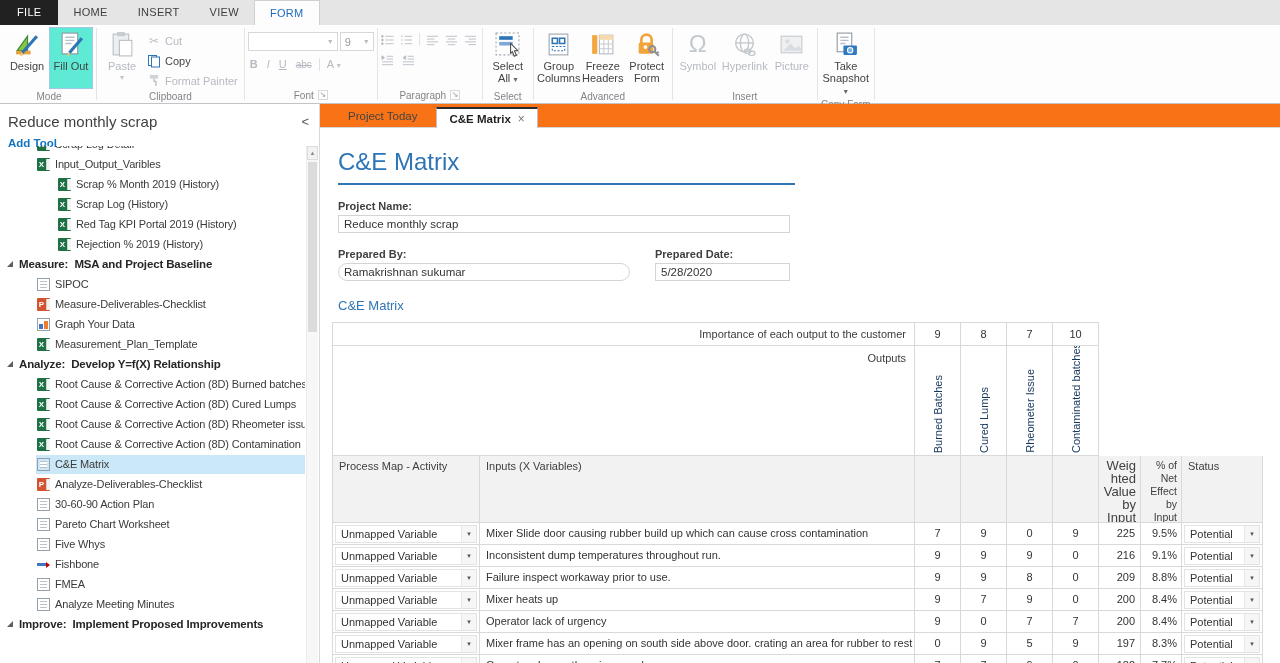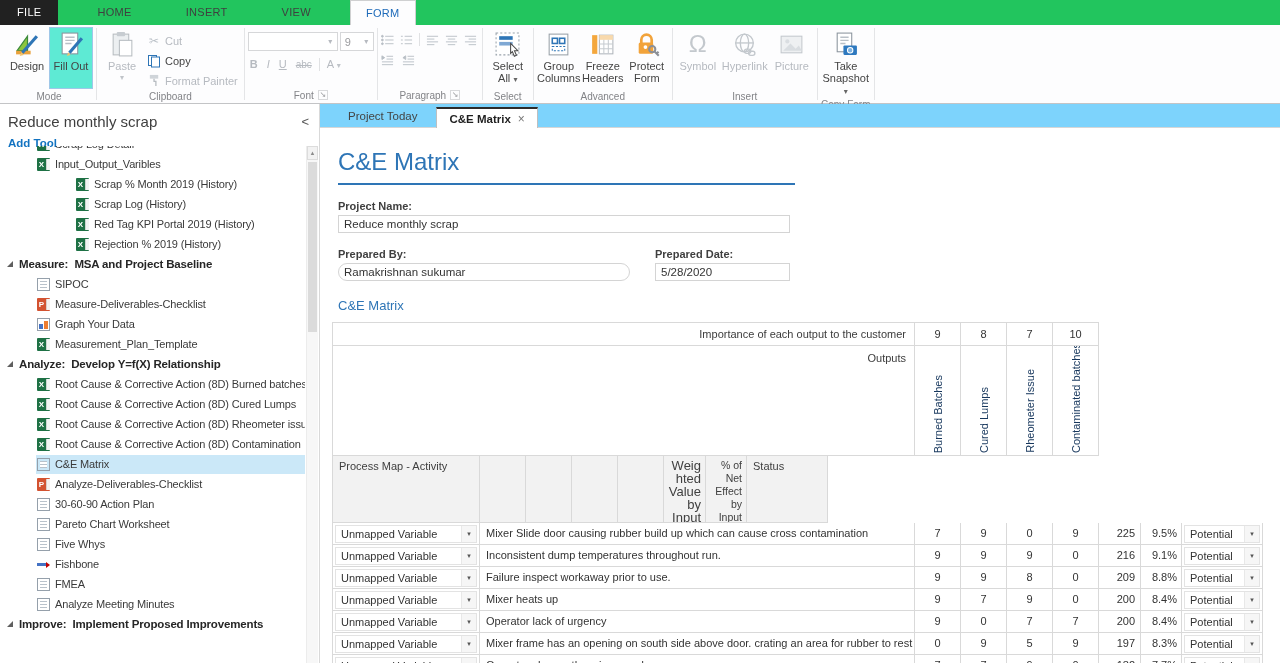--- a/index.html
+++ b/index.html
@@ -2,21 +2,21 @@
 <html><head>
 <meta charset="utf-8">
 <style>
   * { box-sizing: border-box; margin: 0; padding: 0; }
   html,body { width:1280px; height:663px; overflow:hidden; background:#fff;
     font-family:"Liberation Sans", sans-serif; color:#333; }
   .app { width:1280px; height:663px; display:flex; flex-direction:column; }
 
   
   .ribbon { background:#fdfdfe; border-bottom:1px solid #c3c4c6; flex:none; }
-  .ribbon-tabs { height:25px; display:flex; background:#22c55e;gap:24px; }
+  .ribbon-tabs { height:25px; display:flex; background:#e5e5e5; }
   .rtab { padding:0 15px; line-height:25px; font-size:11px; color:#3f3f3f; letter-spacing:.3px; }
   .rtab.file { background:#212121; color:#fff; padding:0 17px; }
   .rtab.active { color:#1d6ab9; border:1px solid #cfd0d1; border-bottom:none; background:#fdfdfe; }
   .ribbon-body { height:78px; display:flex; align-items:stretch; padding:0 2px; }
   .rgroup { display:flex; flex-direction:column; padding:2px 3px 0; }
   .rgroup-content { flex:1; display:flex; align-items:flex-start; }
   .rgroup-label { height:16px; font-size:10px; color:#828387; text-align:center;
     display:flex; align-items:center; justify-content:center; gap:4px; }
   .rsep { width:1px; background:#e4e5e7; margin:3px 0; }
   .launcher { font-size:8px; color:#9a9b9e; border:1px solid #d8d9db; width:10px; height:10px;
@@ -51,21 +51,21 @@
   
   .sidebar { width:320px; flex:none; background:#fff; border-right:1px solid #d9d9d9; position:relative; }
   .sb-title { padding:9px 0 0 8px; font-size:15px; color:#3f3f3f; }
   .sb-collapse { position:absolute; top:10px; right:10px; font-size:13px; color:#555; cursor:default; }
   .sb-addtool { margin:7px 0 0 8px; font-size:11.5px; font-weight:bold; color:#1273c1; }
   .tree-viewport { position:absolute; top:42px; left:0; right:14px; bottom:0; overflow:hidden; }
   .tree-inner-wrap { margin-top:-12px; }
   .tree-item { height:20px; display:flex; align-items:center; white-space:nowrap; }
   .tree-item.lvl0 { padding-left:7px; }
   .tree-item.lvl1 { padding-left:25px; }
-  .tree-item.lvl2 { padding-left:64px; }
+  .tree-item.lvl2 { padding-left:46px; }
   .tree-arrow { width:0; height:0; border-left:6px solid transparent; border-bottom:6px solid #5f5f5f; margin-right:5px; flex:none; }
   .tree-arrow-sp { width:11px; flex:none; }
   .tree-inner { display:flex; align-items:center; flex:1; height:19px; padding-left:1px; overflow:hidden; }
   .tree-item.selected .tree-inner { background:#cbe8f8; }
   .tlabel { font-size:11px; letter-spacing:-0.15px; color:#3a3a3a; white-space:pre; }
   .tlabel.b { font-weight:bold; color:#262626; font-size:11.5px; }
   .ticon { width:13px; height:13px; margin-right:5px; position:relative; flex:none; }
   .ticon.excel { background:#1e7145; border-radius:1px; }
   .ticon.excel::before { content:"X"; position:absolute; left:0; top:0; width:9px; height:13px; color:#fff;
     font-size:8px; font-weight:bold; display:flex; align-items:center; justify-content:center; }
@@ -85,21 +85,21 @@
   .ticon.fishbone::before { content:""; position:absolute; left:0; top:5px; width:10px; height:3px; background:#4472c4; }
   .ticon.fishbone::after { content:""; position:absolute; right:0; top:4px; width:0; height:0;
     border-top:3px solid transparent; border-bottom:3px solid transparent; border-left:4px solid #c00000; }
   .tree-scrollbar { position:absolute; top:42px; right:1px; bottom:0; width:12px; background:#f7f7f7; border-left:1px solid #ececec; }
   .scroll-up-btn { height:14px; background:#f2f2f2; border:1px solid #dcdcdc; color:#8a8a8a; font-size:6px;
     display:flex; align-items:center; justify-content:center; }
   .scroll-thumb { margin:2px 1px 0; height:170px; background:#dbdbdb; }
 
   
   .main { flex:1; display:flex; flex-direction:column; background:#fff; min-width:0; }
-  .tabstrip { height:24px; flex:none; background:#7dd3fc; border-bottom:1px solid #d6d6d6;
+  .tabstrip { height:24px; flex:none; background:#f97316; border-bottom:1px solid #d6d6d6;
     display:flex; align-items:flex-end; padding-left:9px; }
   .dtab { height:21px; line-height:20px; padding:0 19px; font-size:11.5px; color:#444; }
   .dtab.active { background:#fff; border:1px solid #bfbfbf; border-top:2px solid #2b2b2b; border-bottom:none;
     margin-bottom:-1px; font-weight:bold; color:#1f1f1f; display:flex; align-items:center; gap:7px; padding:0 12px; }
   .dtab .closex { font-weight:normal; color:#767676; font-size:12px; line-height:1; }
   .form-body { flex:1; padding-left:18px; overflow:hidden; }
   .form-title { margin-top:20px; font-size:24px; font-weight:400; color:#2e75b6; width:457px;
     padding-bottom:7px; border-bottom:2px solid #2e75b6; }
   .fld-label { margin-top:15px; font-size:11px; font-weight:bold; color:#3f3f3f; }
   .tinput { margin-top:3px; height:18px; border:1px solid #d4d4d4; background:#fff; font-size:11.5px;
@@ -665,20 +665,21 @@
                 </div><div class="mcell rcell">
                   <span class="rtext">Cured Lumps</span>
                 </div><div class="mcell rcell">
                   <span class="rtext">Rheometer Issue</span>
                 </div><div class="mcell rcell">
                   <span class="rtext">Contaminated batches</span>
                 </div></span>
           </div>
           <div class="mrow hrow">
             <div class="mcell ha">Process Map - Activity</div>
+            <div class="mcell hb">Inputs (X Variables)</div>
             <span id="hdr-ratings" style="display:contents"><div class="mcell hr-empty"></div><div class="mcell hr-empty"></div><div class="mcell hr-empty"></div><div class="mcell hr-empty"></div></span>
             <div class="mcell hd">Weighted Value by Input</div>
             <div class="mcell he">% of Net Effect by Input</div>
             <div class="mcell hf">Status</div>
           </div>
           <div id="matrix-rows">
               <div class="mrow drow">
                 <div class="mcell ca">
                   <div class="dd">
                     <span class="dd-label">Unmapped Variable</span>

